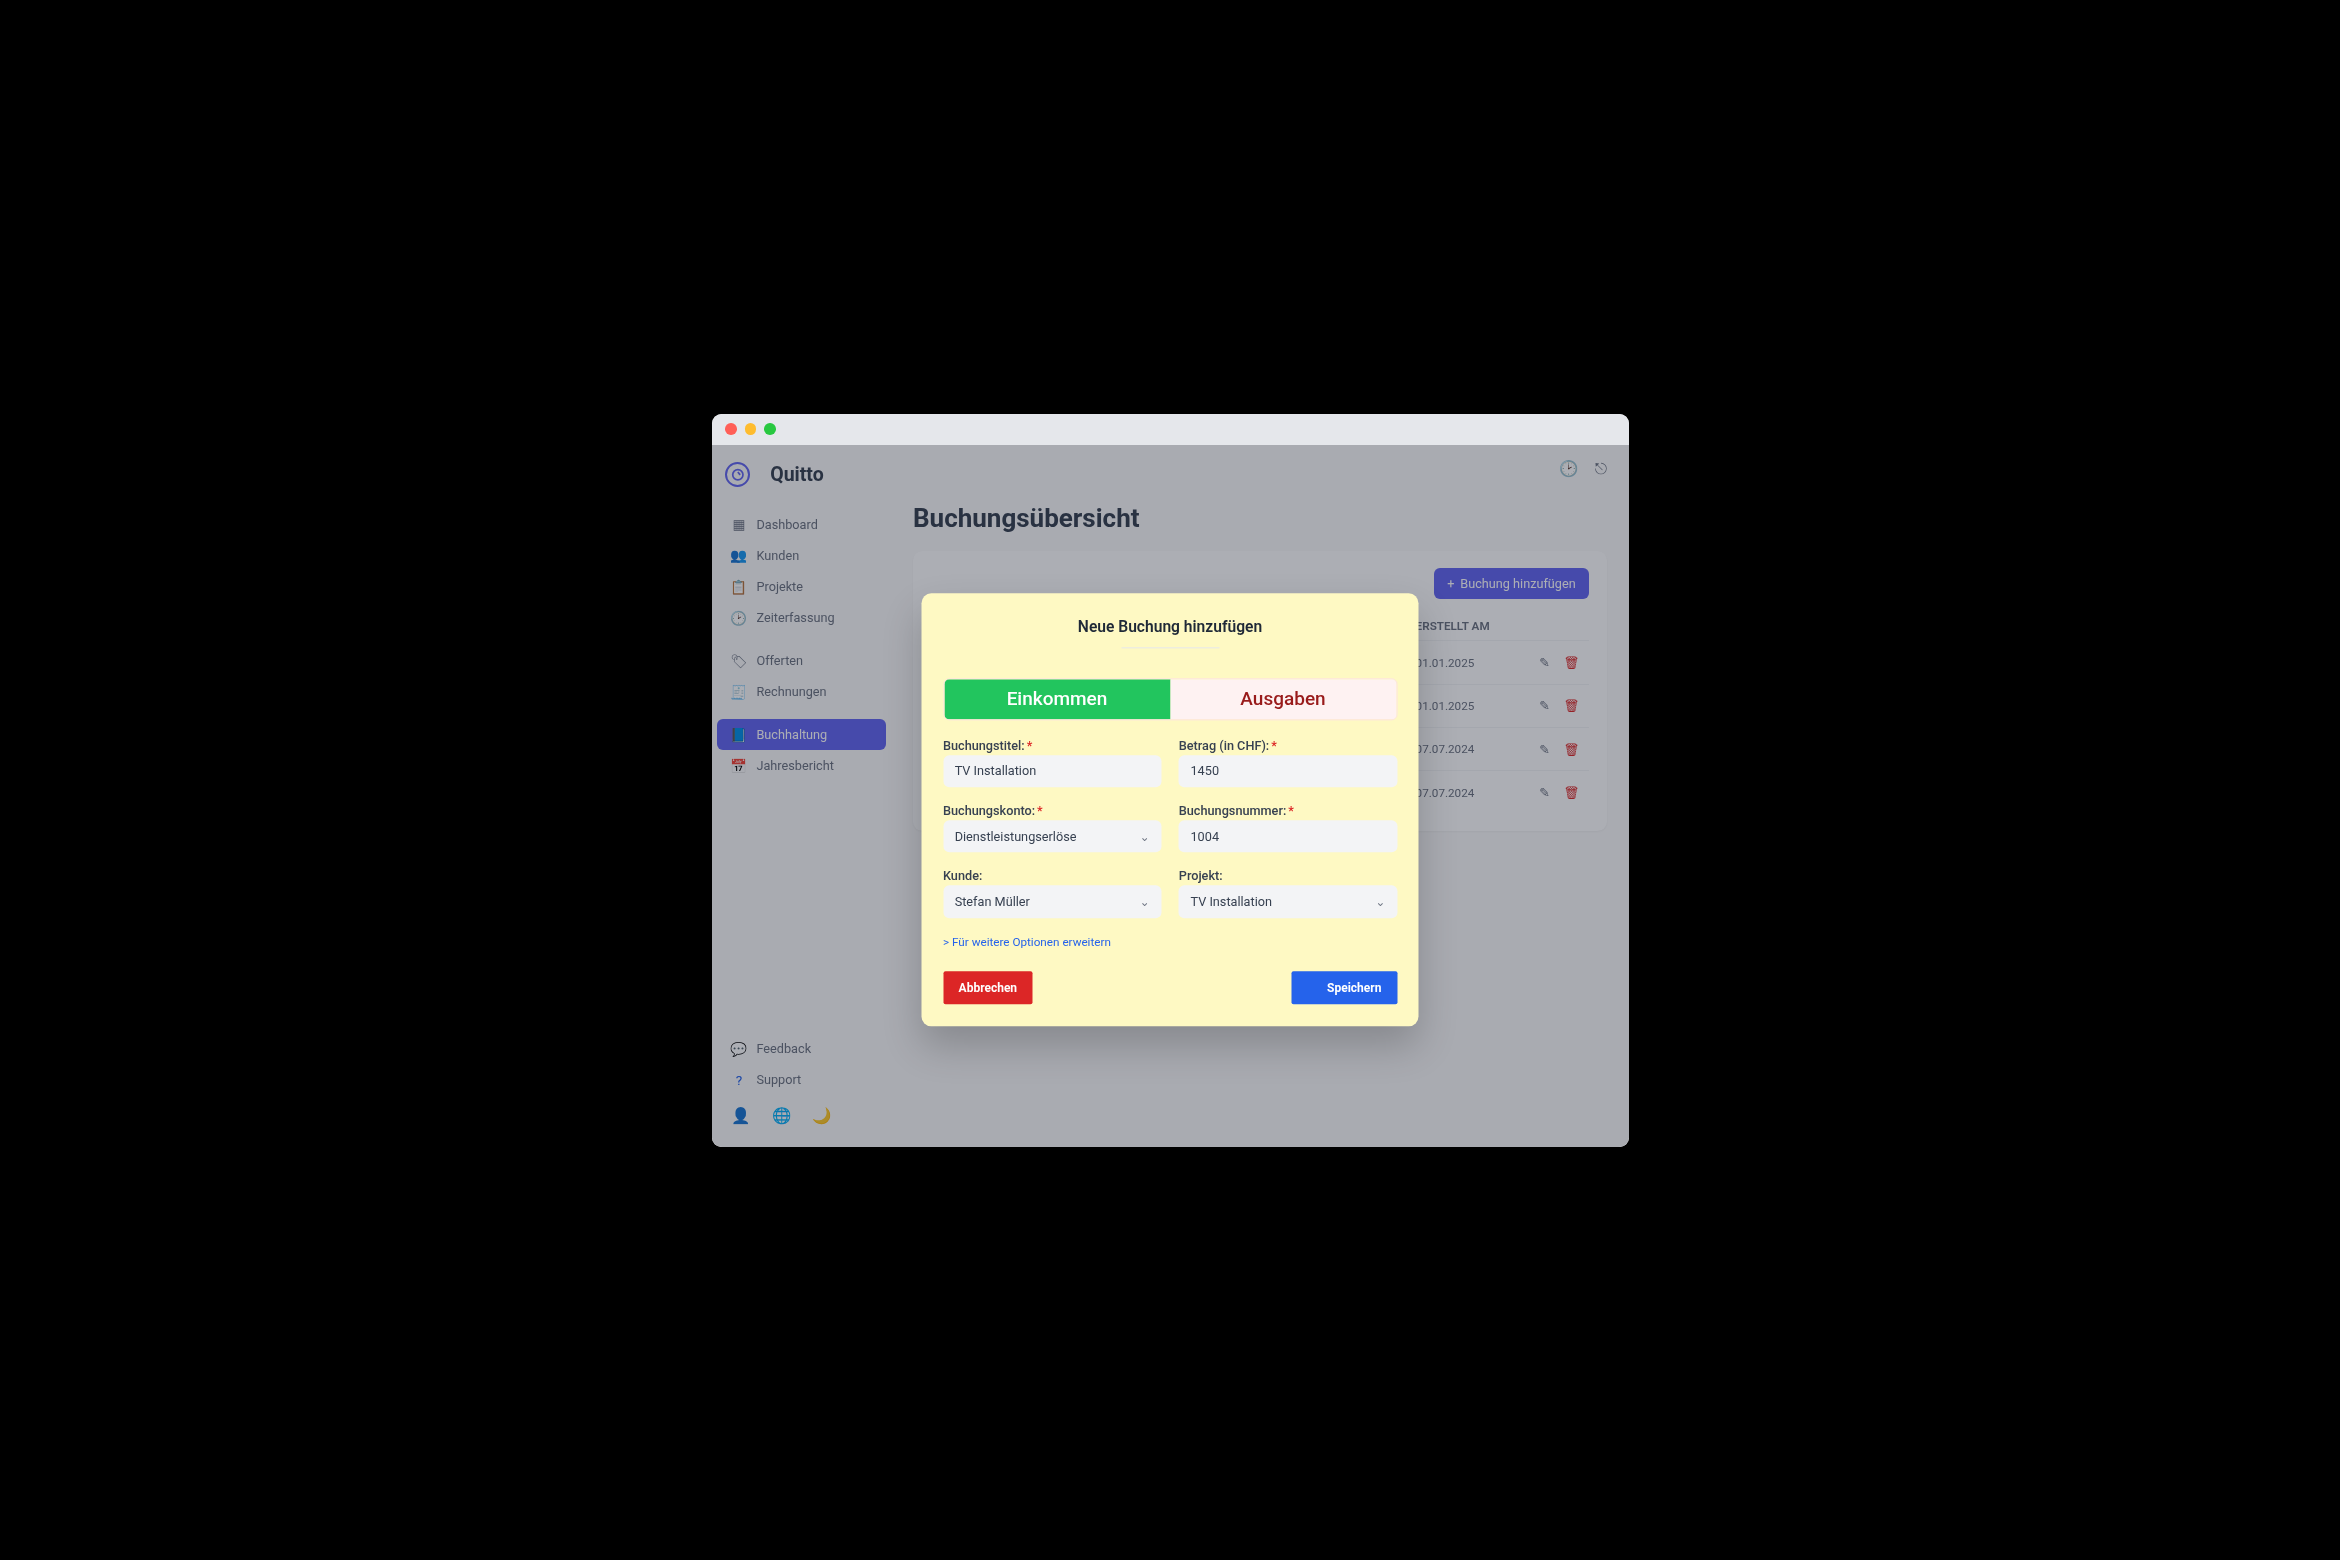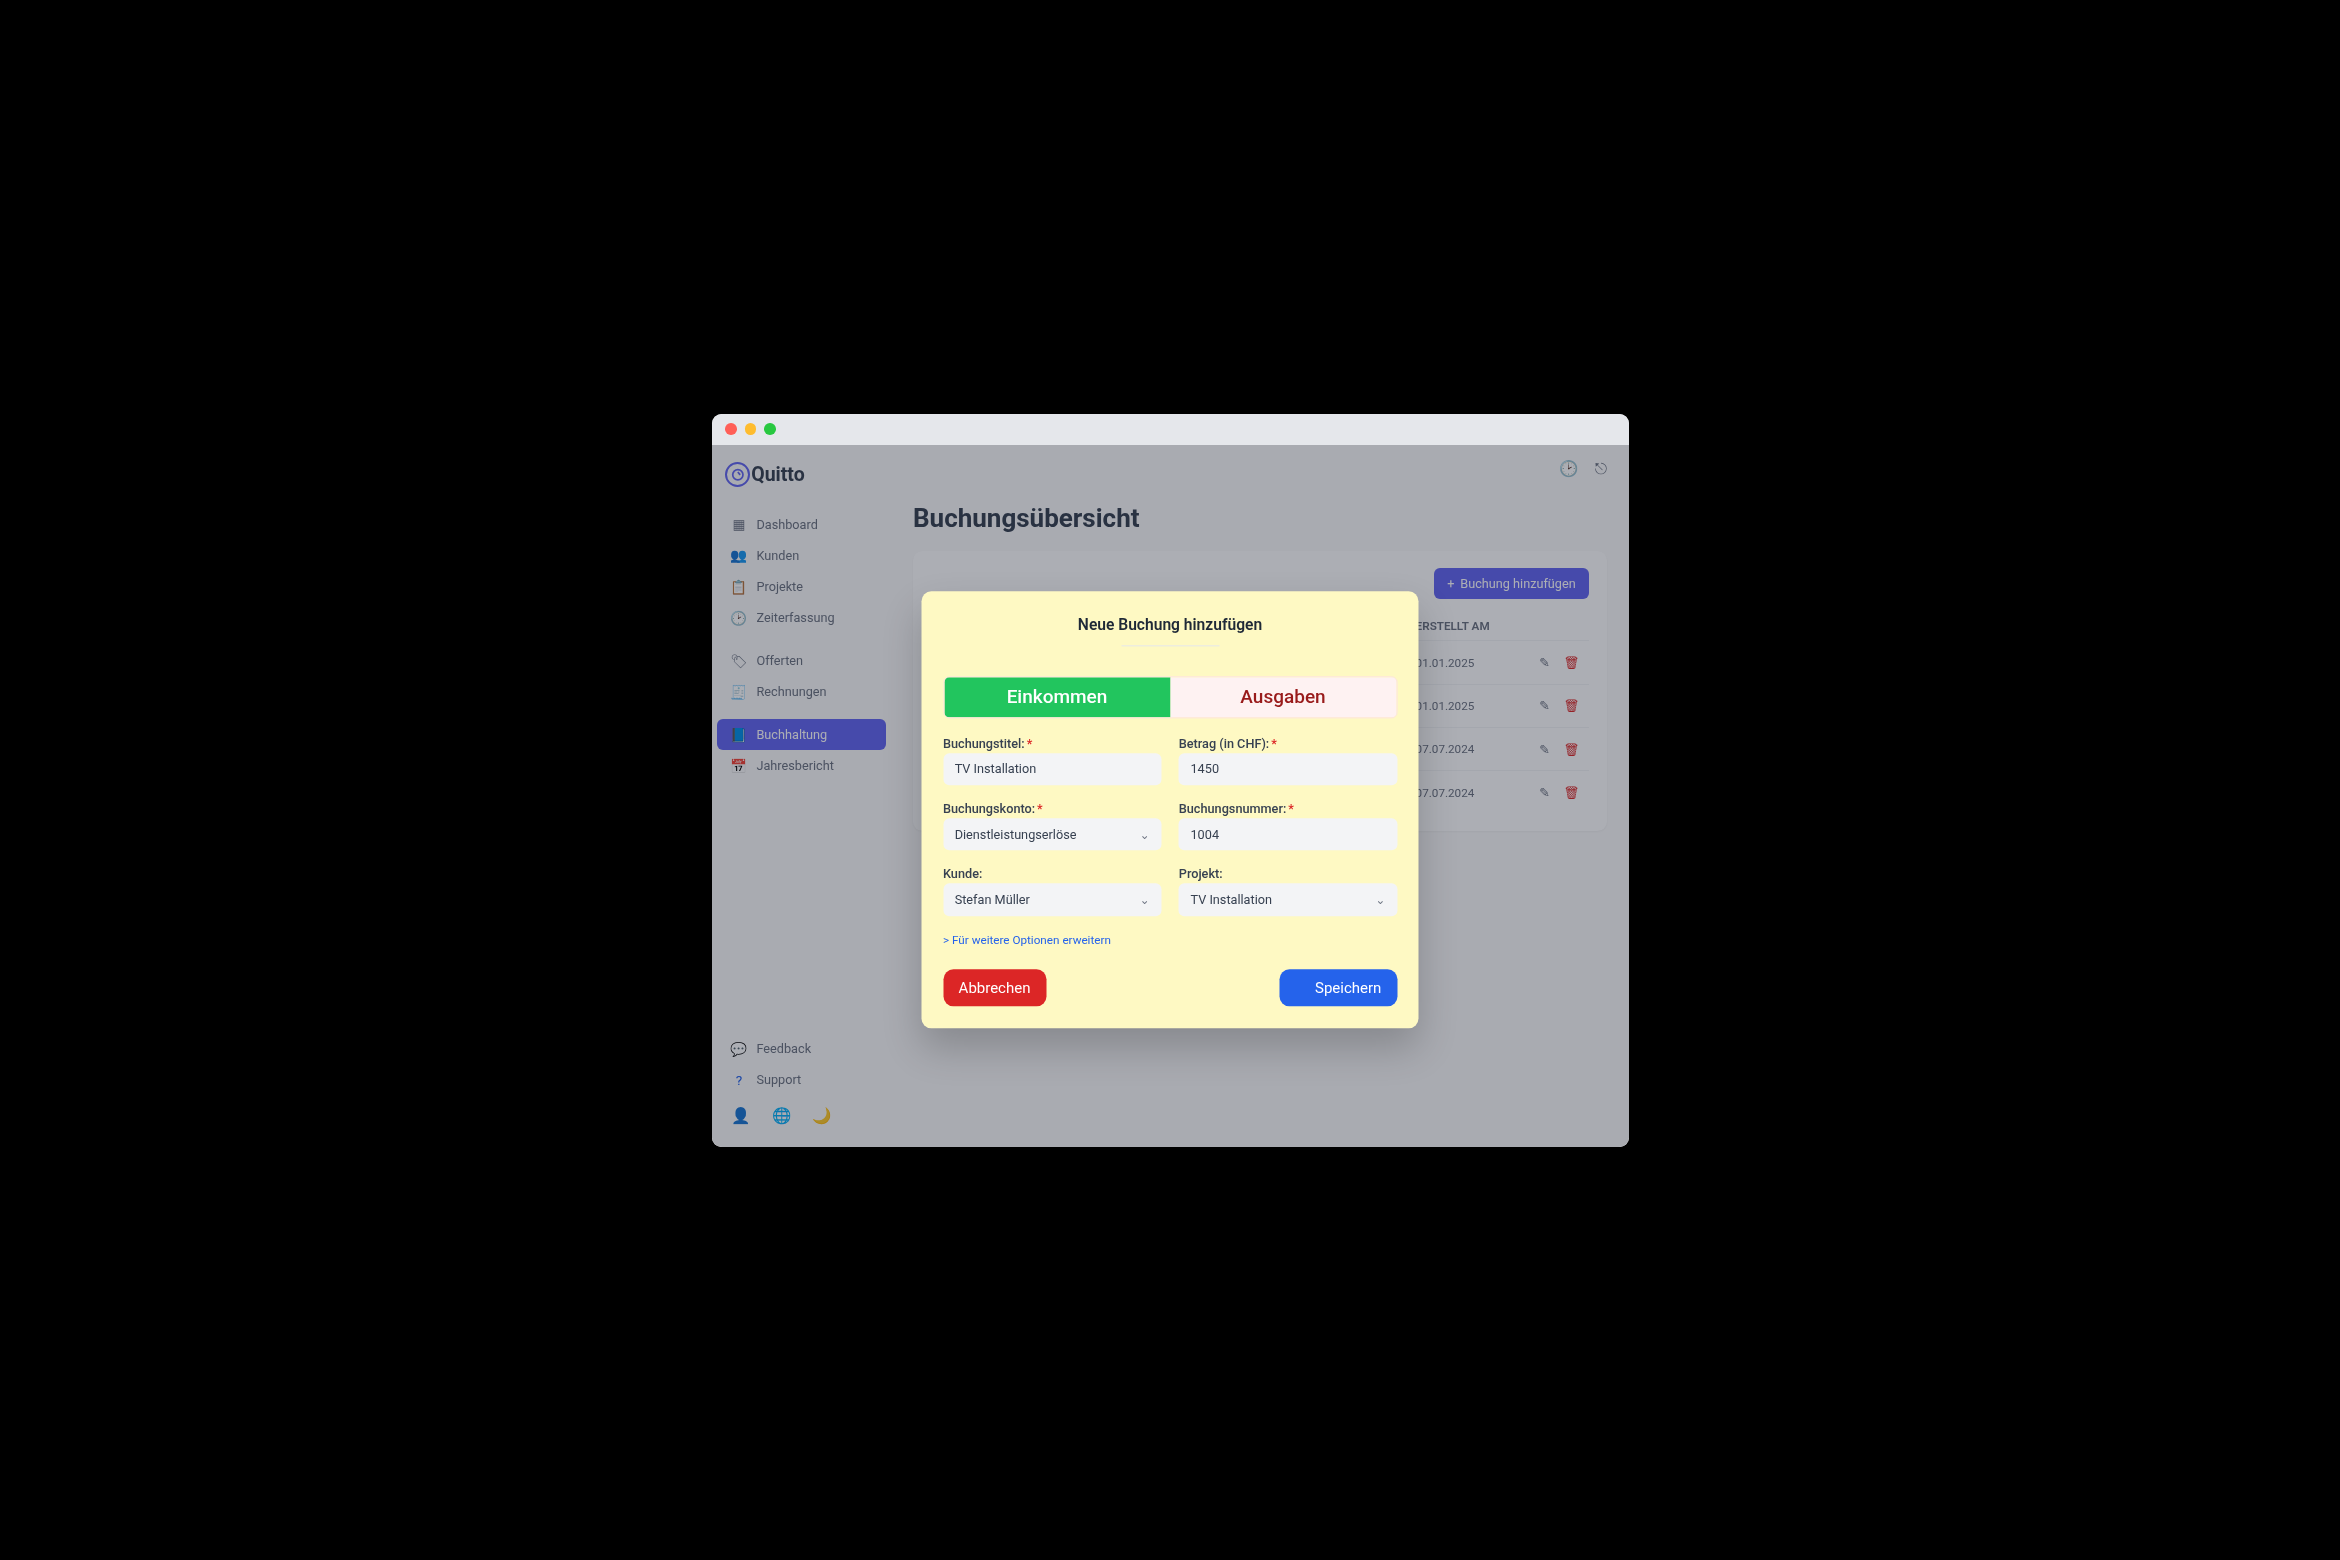--- a/index.html
+++ b/index.html
@@ -44,21 +44,21 @@
     }
     .sidebar {
       width: 180px;
       display: flex;
       flex-direction: column;
       padding-top: 3.9px;
     }
     .logo-row {
       display: flex;
       align-items: center;
-      gap: 1px;
+      gap: 20px;
       padding: 13.7px 13.7px 17.6px;
       text-align: center;
     }
     .logo-circle {
       width: 25px; height: 25px; border-radius: 50%;
       border: 2.9px solid #6366f1;
       display:flex; align-items:center; justify-content:center;
       color:#6366f1; font-weight:bold; font-size:13.7px;
     }
     .logo-text { font-weight: 700; font-size: 19.5px; color:#374151; }
@@ -194,22 +194,22 @@
     }
     .chev { color:#6b7280; font-size:11.7px; }
     .expand-link {
       margin-top:17.6px; color:#2563eb; font-size:11.7px;
       cursor:pointer;
     }
     .modal-actions {
       display:flex; justify-content:space-between; margin-top:21.5px;
     }
     .btn {
-      border:none; border-radius:10px; padding:9.8px 15.6px;
-      font-size:15px; font-weight:400; cursor:pointer;
+      border:none; border-radius:2px; padding:9.8px 15.6px;
+      font-size:12px; font-weight:700; cursor:pointer;
     }
     .btn-cancel { background:#dc2626; color:#fff; }
     .btn-save { background:#2563eb; color:#fff;padding-left:36px; }
   </style>
 </head>
 <body>
 
 <div class="window">
   <div class="titlebar">
     <div class="tlight tl-red"></div>

